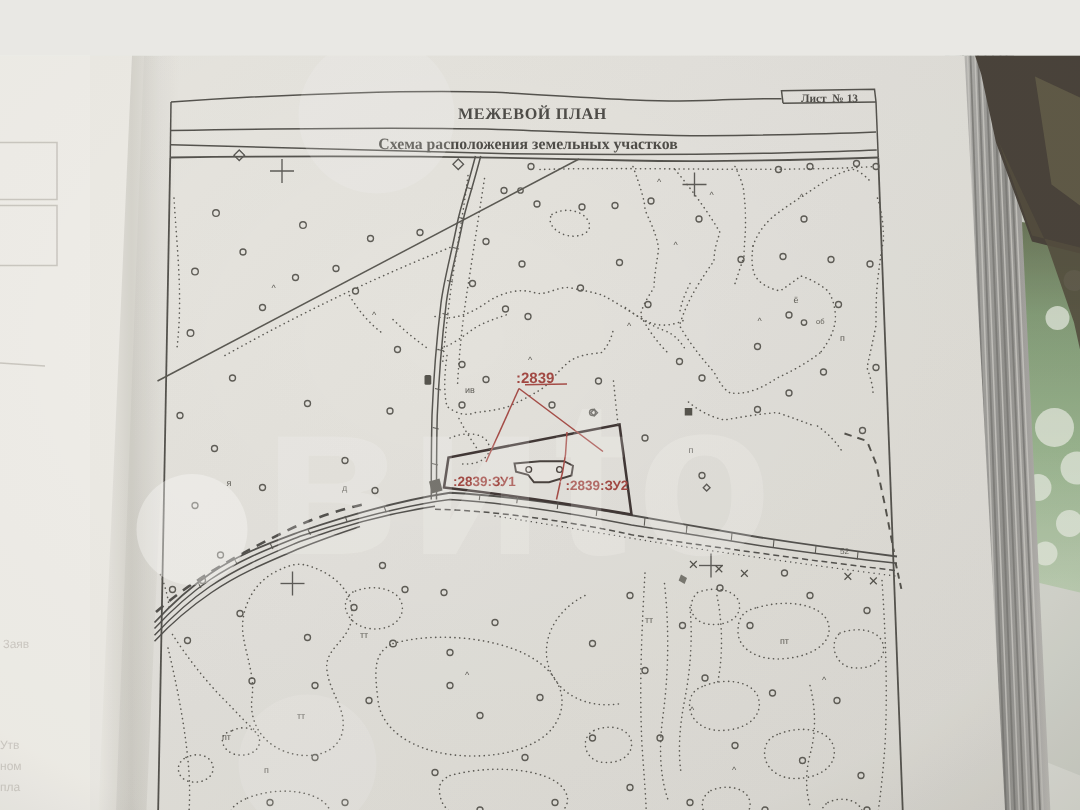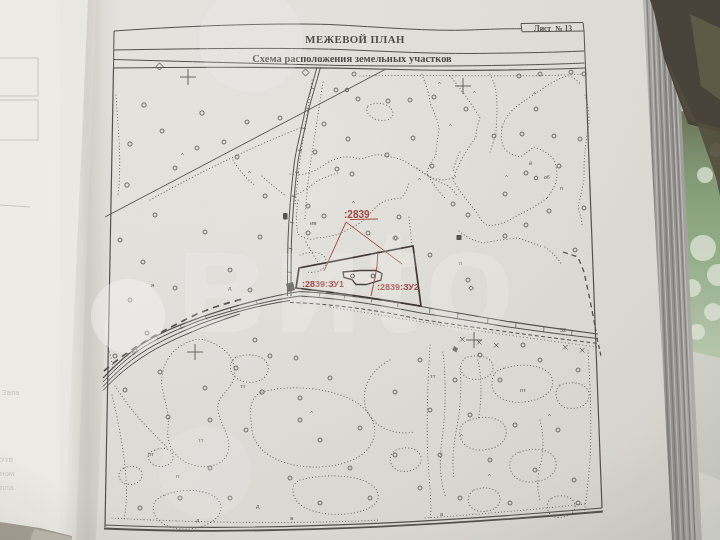--- a/index.html
+++ b/index.html
@@ -1,17 +1,17 @@
 <!DOCTYPE html>
 <html><head>
 <meta charset="utf-8">
 <style>
 html,body{margin:0;padding:0;width:720px;height:540px;overflow:hidden;
 font-family:"Liberation Sans",sans-serif;background:#e9e8e4;}
-#scene{position:relative;width:720px;height:408px;}
+#scene{position:relative;width:720px;height:408px;margin-top:37px;}
 svg{position:absolute;left:0;top:0;}
 </style>
 </head>
 <body>
 <div id="scene">
 <svg width="720" height="540" viewBox="0 0 720 540">
 <defs>
   <linearGradient id="pageg" x1="0" y1="0" x2="1" y2="1">
     <stop offset="0" stop-color="#ecebe7"></stop>
     <stop offset="0.45" stop-color="#e5e4e0"></stop>

